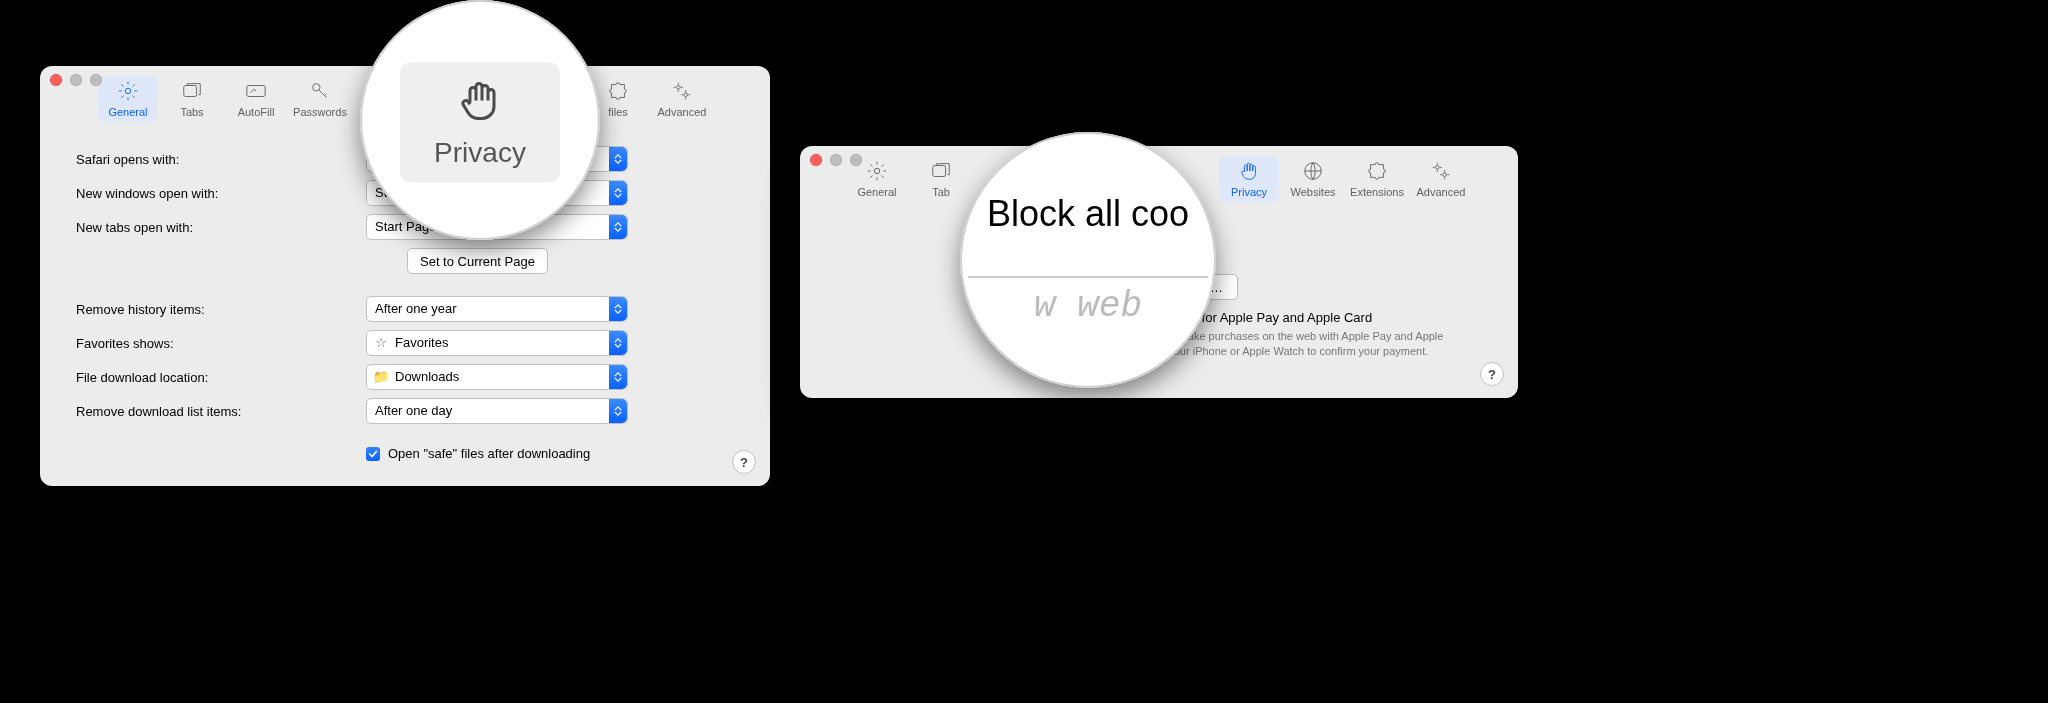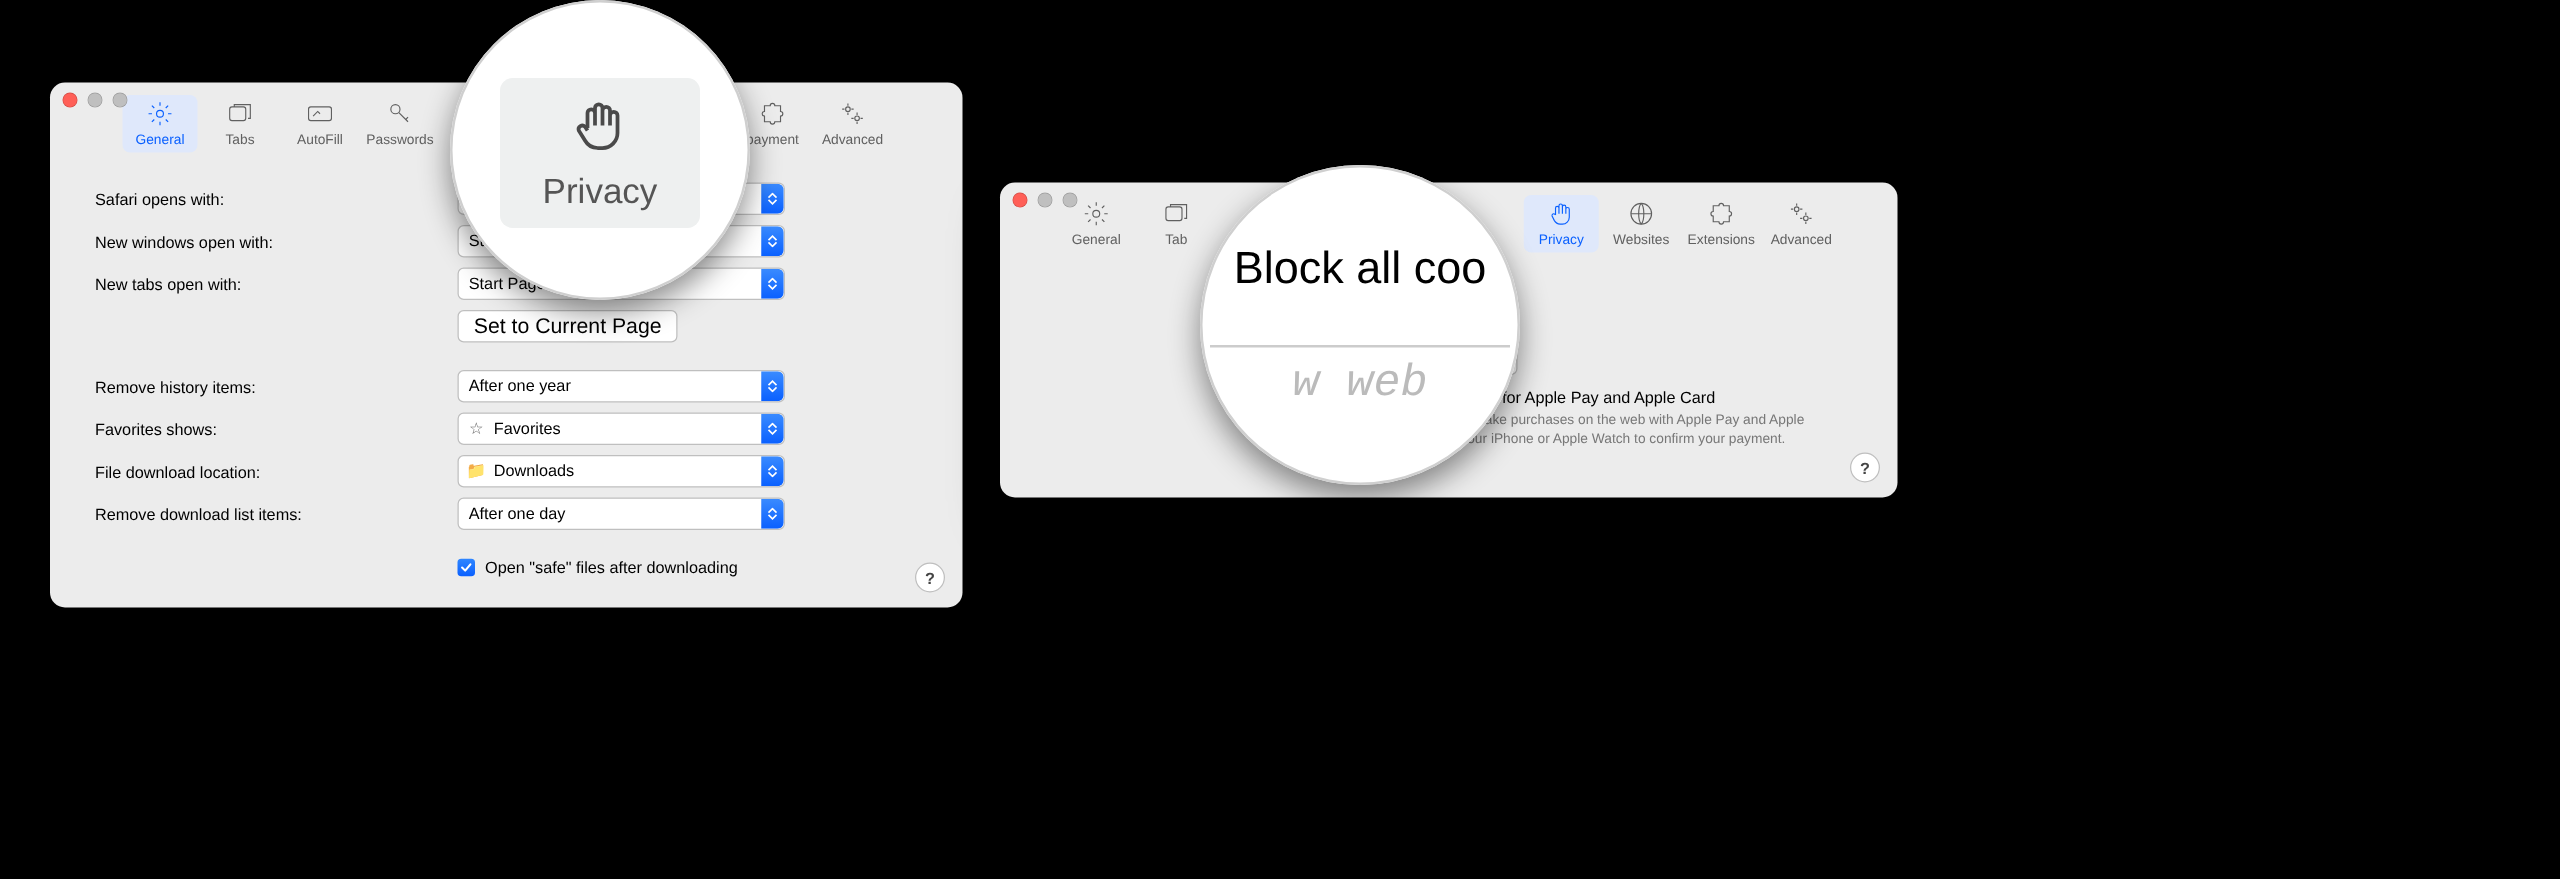--- a/index.html
+++ b/index.html
@@ -158,22 +158,23 @@
 
   .button {
     display: inline-flex;
     align-items: center;
     justify-content: center;
     background: var(--field-bg);
     border: 1px solid var(--border);
     border-radius: 5px;
     height: 24px;
     padding: 0 12px;
-    font-size: 17px;
+    font-size: 13px;
     color: #000;
+    margin-left: 41px;
   }
 
   .checkbox {
     display: inline-flex;
     align-items: center;
     gap: 8px;
   }
   .checkbox .box {
     width: 14px; height: 14px;
     border-radius: 3px;
@@ -304,21 +305,21 @@
             <span class="tb-label">Passwords</span>
           </div>
           <div style="width: 6px;"></div>
           <div style="width: 220px;"></div>
           <div class="tb-item">
             <span class="tb-icon">
               <svg viewBox="0 0 24 24">
                 <path d="M5 5h5a2 2 0 1 1 4 0h5v5a2 2 0 1 1 0 4v5h-5a2 2 0 1 1-4 0H5v-5a2 2 0 1 1 0-4V5z"></path>
               </svg>
             </span>
-            <span class="tb-label">payment</span>
+            <span class="tb-label">files</span>
           </div>
           <div class="tb-item">
             <span class="tb-icon">
               <svg viewBox="0 0 24 24">
                 <circle cx="8" cy="8" r="2"></circle>
                 <circle cx="16" cy="16" r="2"></circle>
                 <path d="M8 3v2M8 11v2M3 8h2M11 8h2M16 11v2M16 19v2M11 16h2M19 16h2"></path>
               </svg>
             </span>
             <span class="tb-label">Advanced</span>

